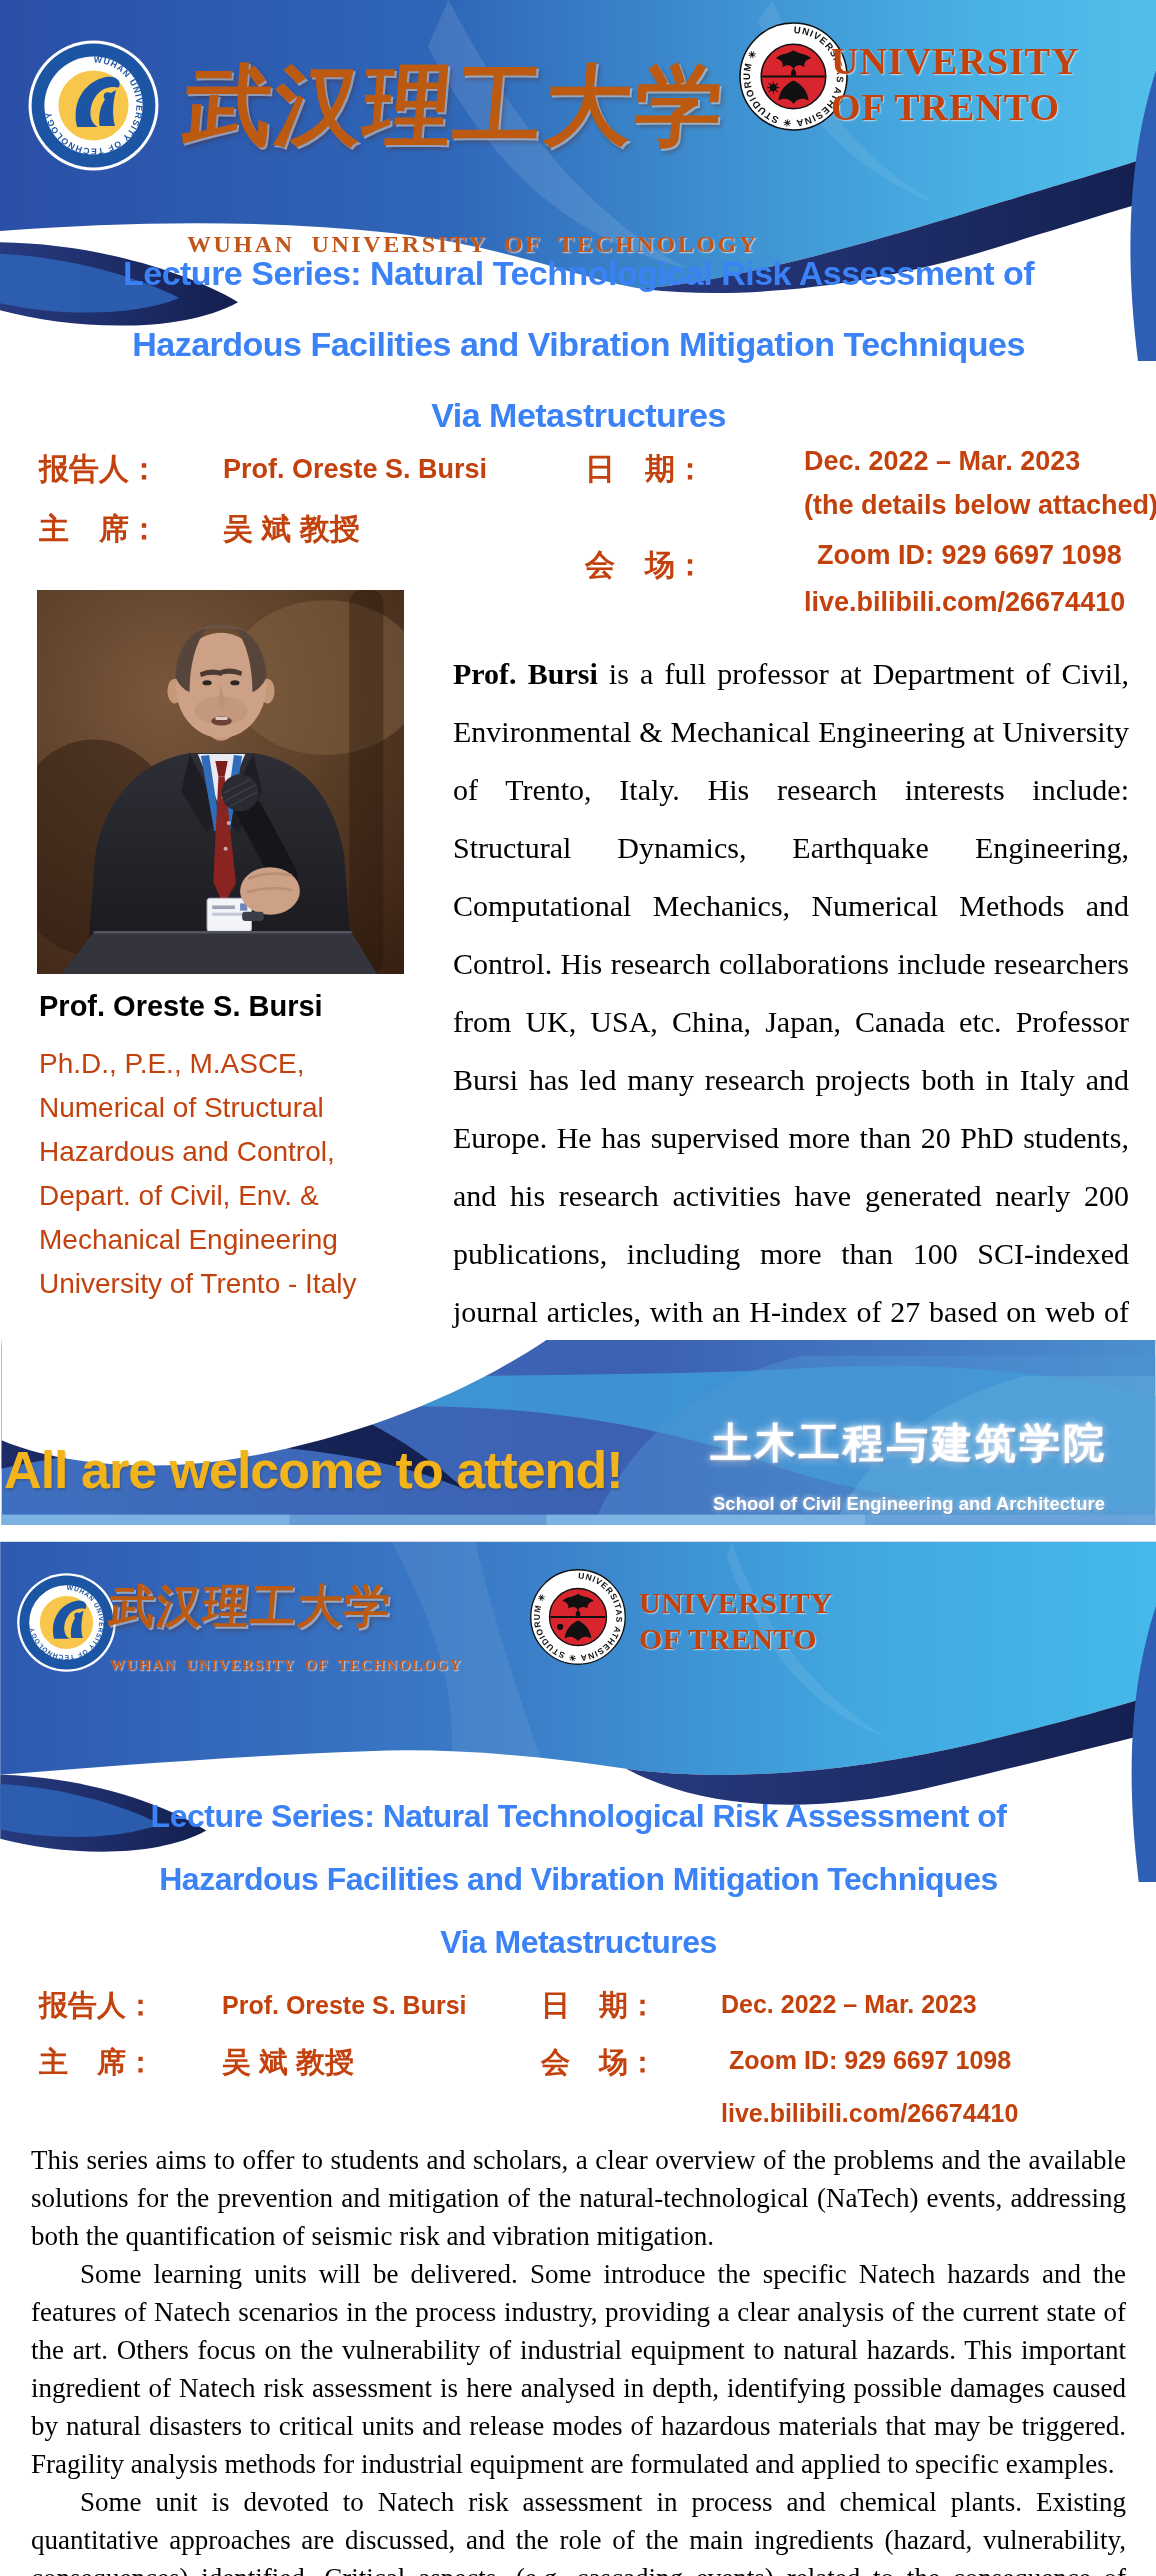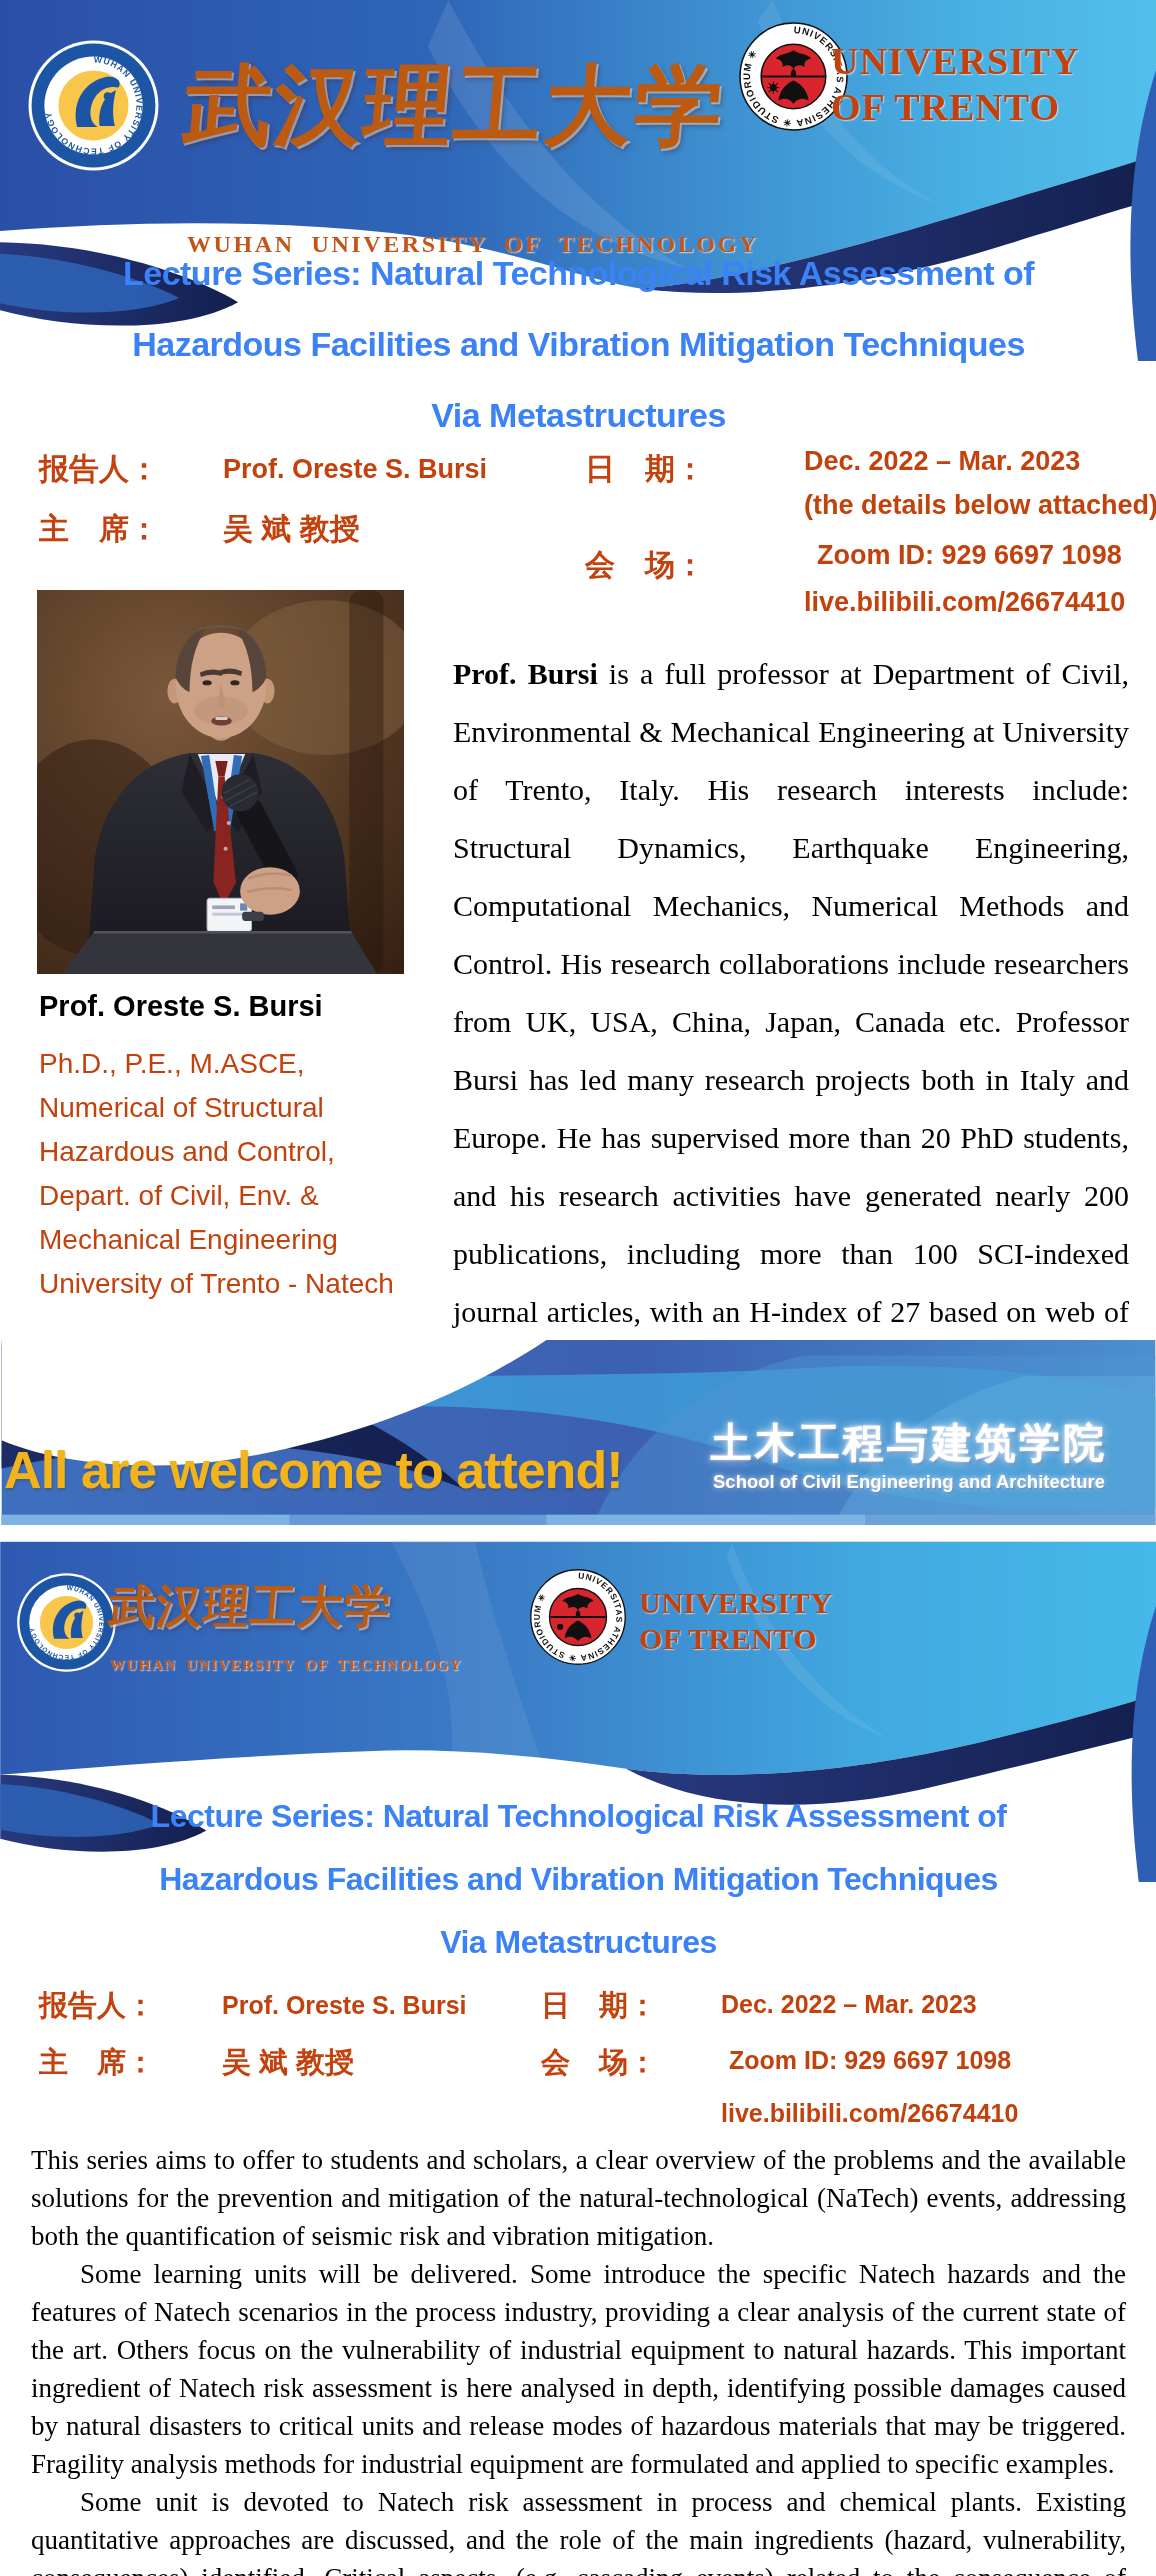--- a/index.html
+++ b/index.html
@@ -63,21 +63,21 @@
   
   .footer{position:absolute;left:0;bottom:16px;width:1145px;height:185px;}
   .footer svg{position:absolute;top:0;left:0;}
   .welcome{position:absolute;left:4.1px;top:100px;font-size:52px;font-weight:800;
            color:#f2b31b;letter-spacing:-1px;white-space:nowrap;
            text-shadow:1px 1.5px 2.1px rgba(60,40,0,.25);}
   .school{position:absolute;right:25px;top:76px;width:422px;text-align:center;color:#fff;}
   .school-zh{font-size:41px;font-weight:800;letter-spacing:3.1px;white-space:nowrap;
              font-family:"Liberation Serif",serif;
              text-shadow:0 0 8.2px rgba(255,255,255,.95),0 0 2.6px rgba(255,255,255,.9),1.5px 1.5px 3.1px rgba(30,60,130,.6);}
-  .school-en{margin-top:0;font-size:18.5px;font-weight:700;white-space:nowrap;
+  .school-en{margin-top:22px;font-size:18.5px;font-weight:700;white-space:nowrap;
              text-shadow:0 0 5.2px rgba(255,255,255,.85),1px 1px 2.1px rgba(30,60,130,.6);}
 </style>
 </head>
 <body>
 
 <div class="page">
 
   <section class="poster" id="poster1">
 
     <svg class="banner-svg" width="1157" height="361" viewBox="0 0 2245 700">
@@ -229,21 +229,21 @@
       </svg>
     </div>
 
     <div class="caption-name">Prof. Oreste S.  Bursi</div>
     <div class="credentials">
       <div>Ph.D., P.E., M.ASCE,</div>
       <div>Numerical of Structural</div>
       <div>Hazardous and Control,</div>
       <div>Depart. of Civil, Env. &amp;</div>
       <div>Mechanical Engineering</div>
-      <div>University of Trento - Natech</div>
+      <div>University of Trento - Italy</div>
     </div>
 
     <div class="bio"><span class="lead">Prof. Bursi</span><span> is a full professor at Department of Civil, Environmental &amp; Mechanical Engineering at University of Trento, Italy. His research interests include: Structural Dynamics, Earthquake Engineering, Computational Mechanics, Numerical Methods and Control. His research collaborations include researchers from UK, USA, China, Japan, Canada etc. Professor Bursi has led many research projects both in Italy and Europe. He has supervised more than 20 PhD students, and his research activities have generated nearly 200 publications, including more than 100 SCI-indexed journal articles, with an H-index of 27 based on web of science.</span></div>
 
     <div class="footer">
       <svg width="1157" height="185" viewBox="0 0 2245 360">
         <defs>
           <linearGradient id="fBase1" x1="0" y1="0" x2="1" y2="0">
             <stop offset="0" stop-color="#3e6fbe"></stop>
               <stop offset="0.55" stop-color="#3c60b2"></stop>

